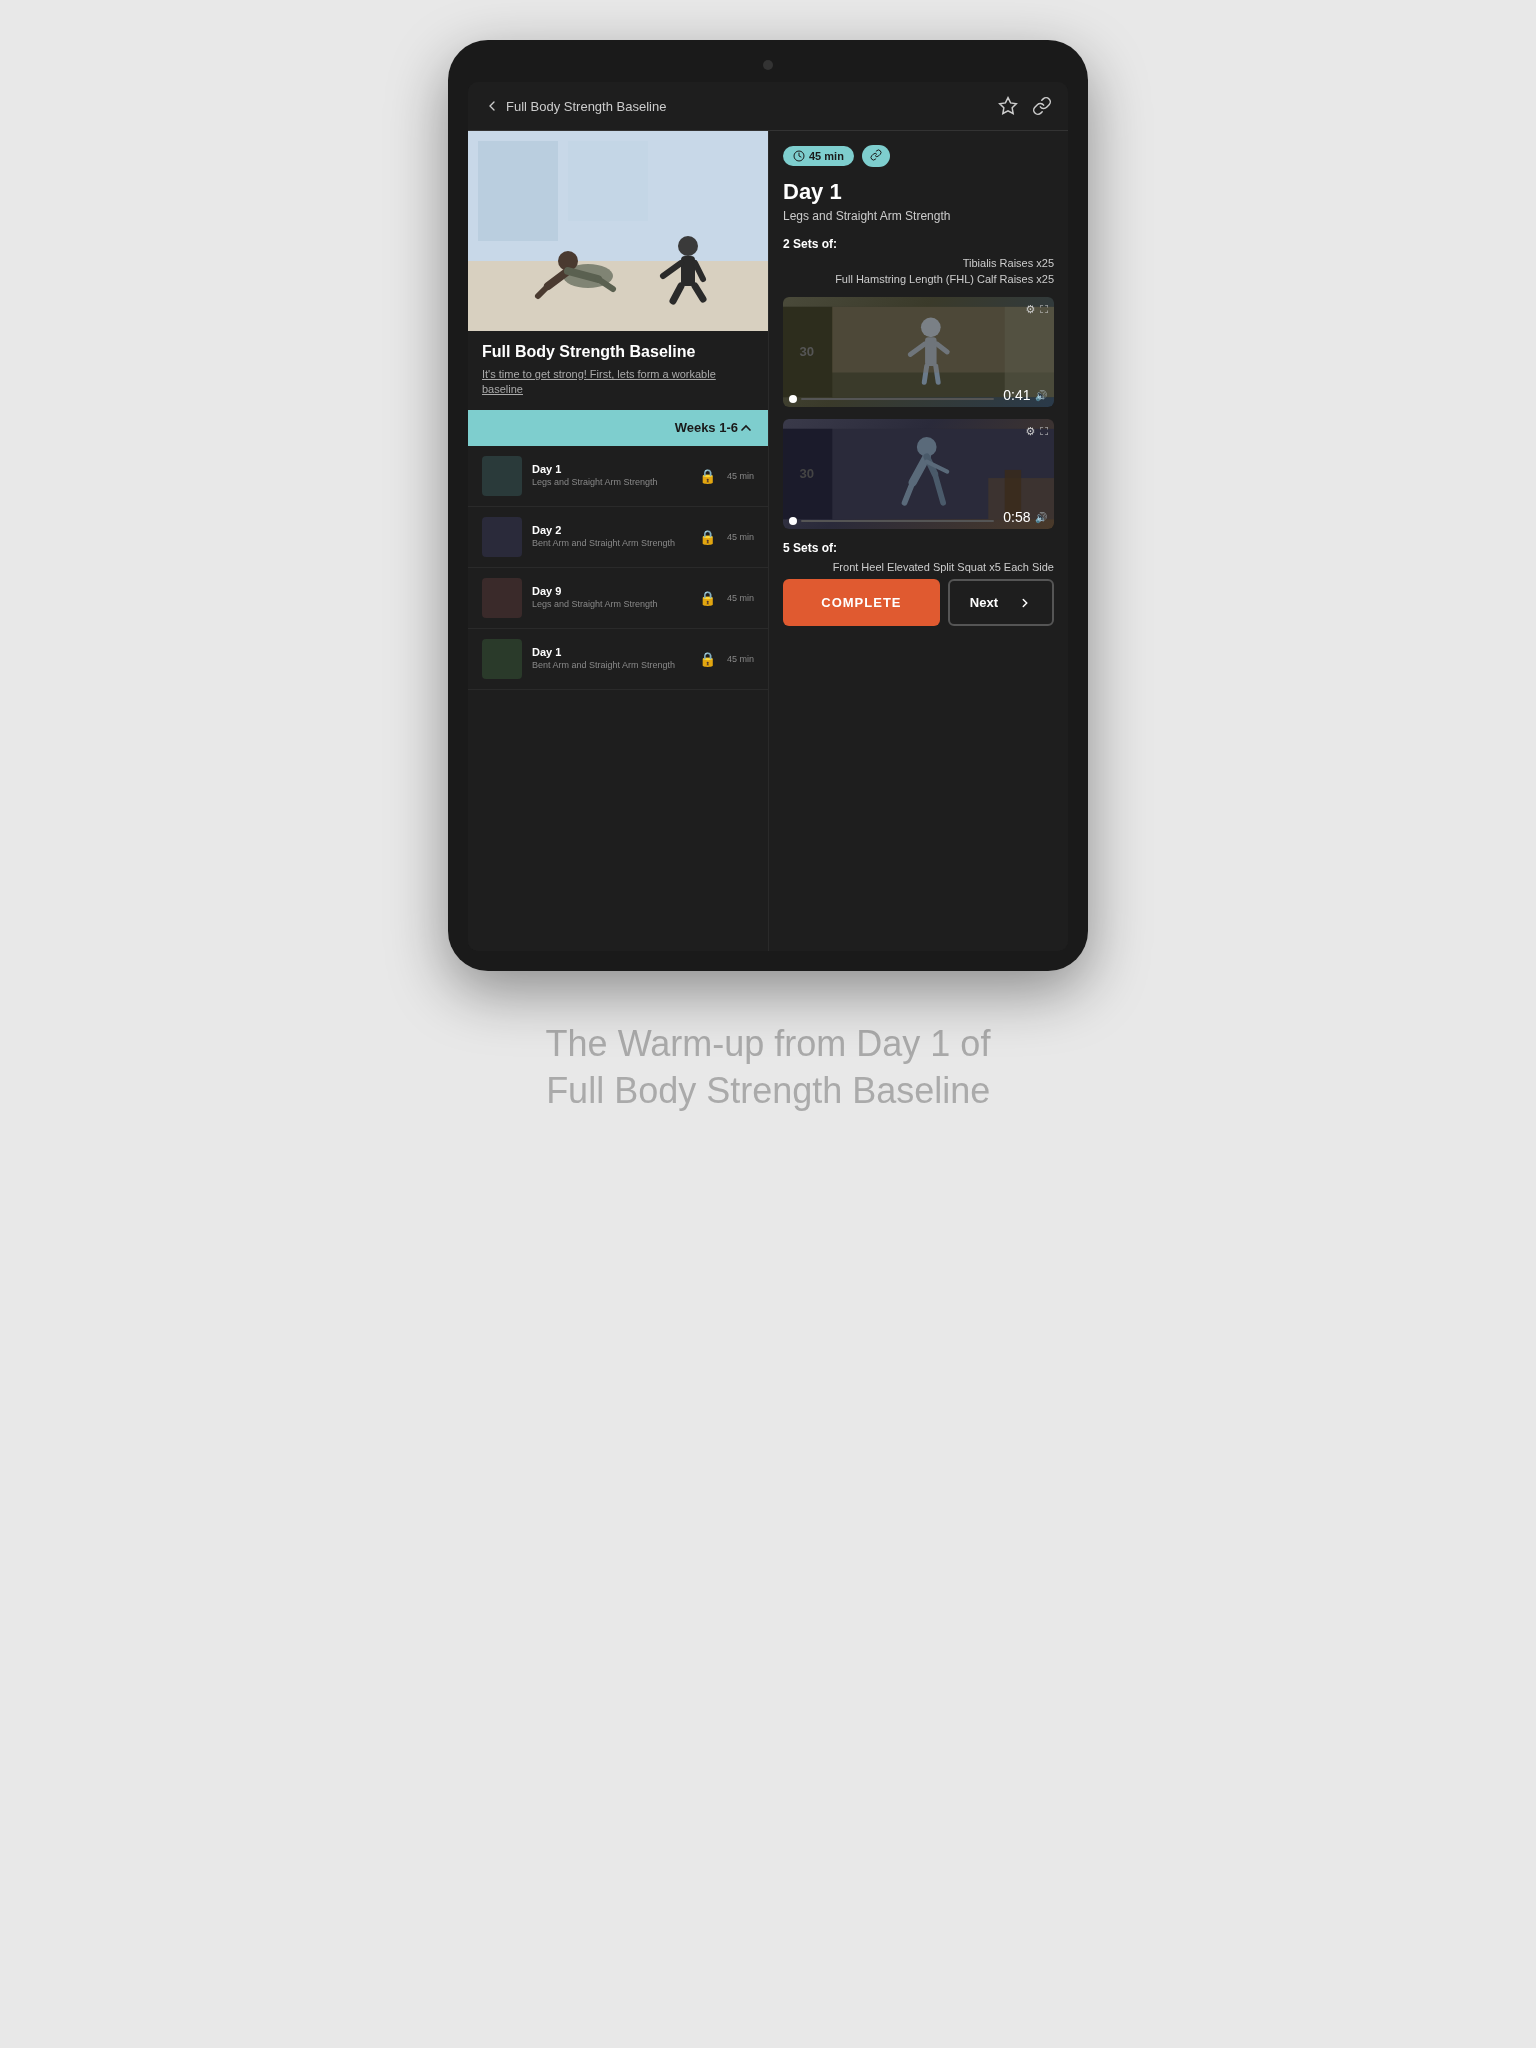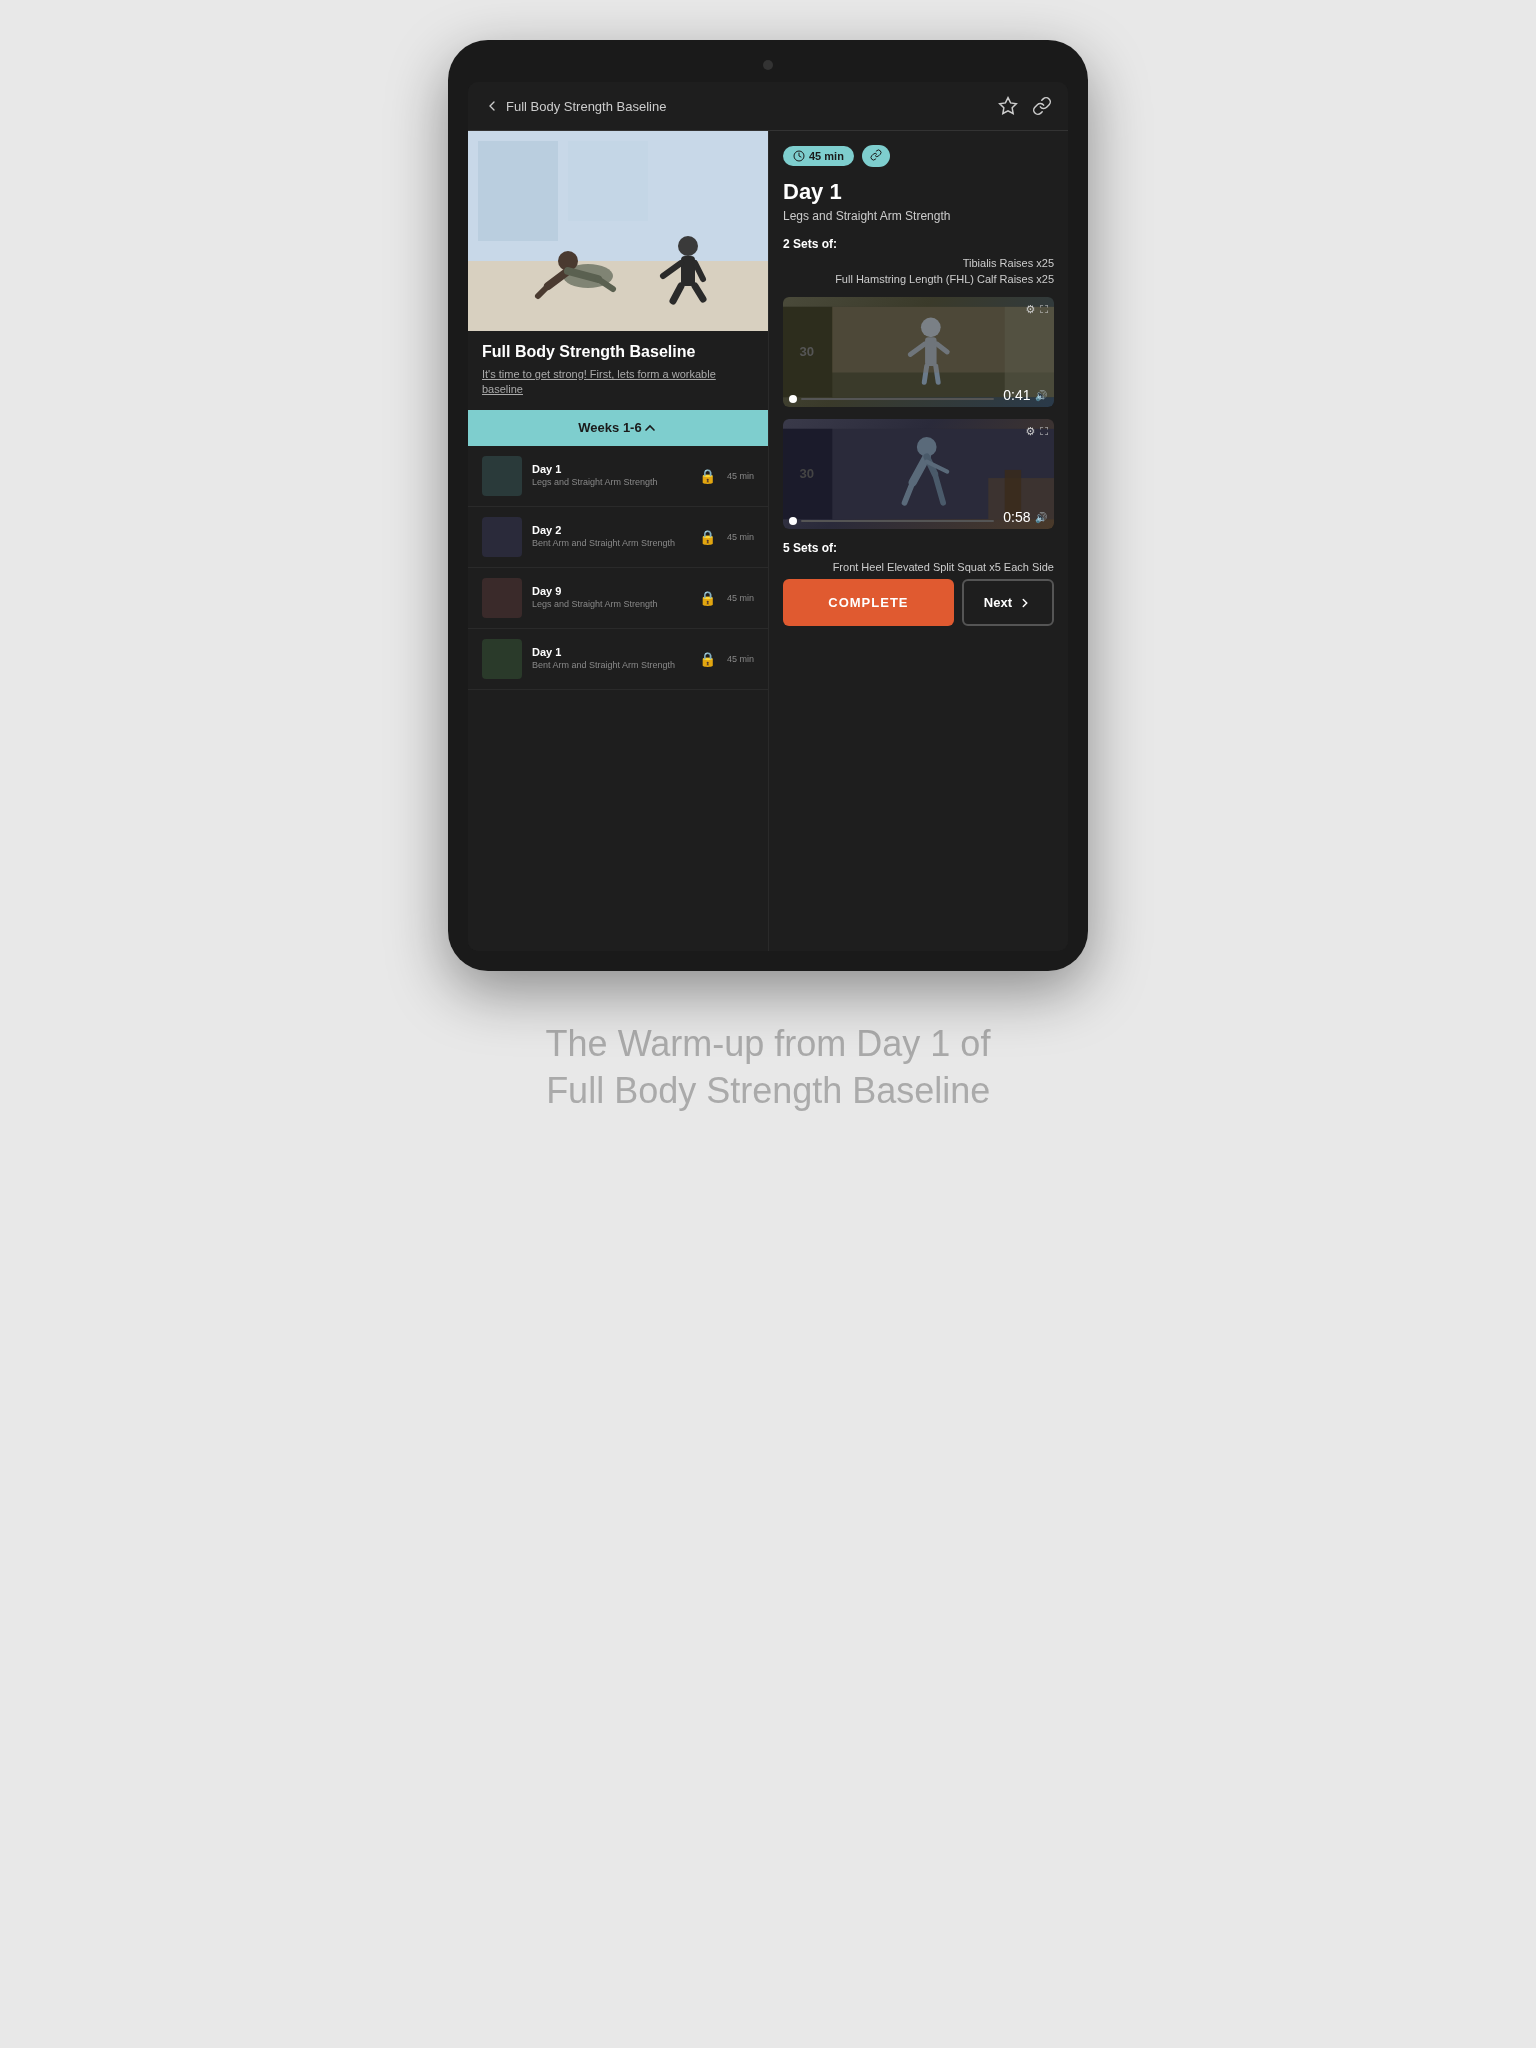--- a/index.html
+++ b/index.html
@@ -114,21 +114,21 @@
       line-height: 1.4;
       text-decoration: underline;
     }
 
     .weeks-header {
       background: #7ecece;
       color: #1a1a1a;
       padding: 10px 14px;
       display: flex;
       align-items: center;
-      justify-content: center;
+      justify-content: flex-end;
       font-size: 13px;
       font-weight: 600;
       cursor: pointer;
     }
 
     .day-list {
       flex: 1;
       overflow: hidden;
     }
 
@@ -329,21 +329,21 @@
       background: transparent;
       color: #fff;
       border: 2px solid #555;
       border-radius: 6px;
       padding: 14px 20px;
       font-size: 13px;
       font-weight: 600;
       cursor: pointer;
       display: flex;
       align-items: center;
-      gap: 6px;
+      gap: 20px;
       white-space: nowrap;
     }
 
     
     .page-caption {
       text-align: right;
       margin-top: 50px;
       color: #aaa;
       font-size: 36px;
       font-weight: 300;

